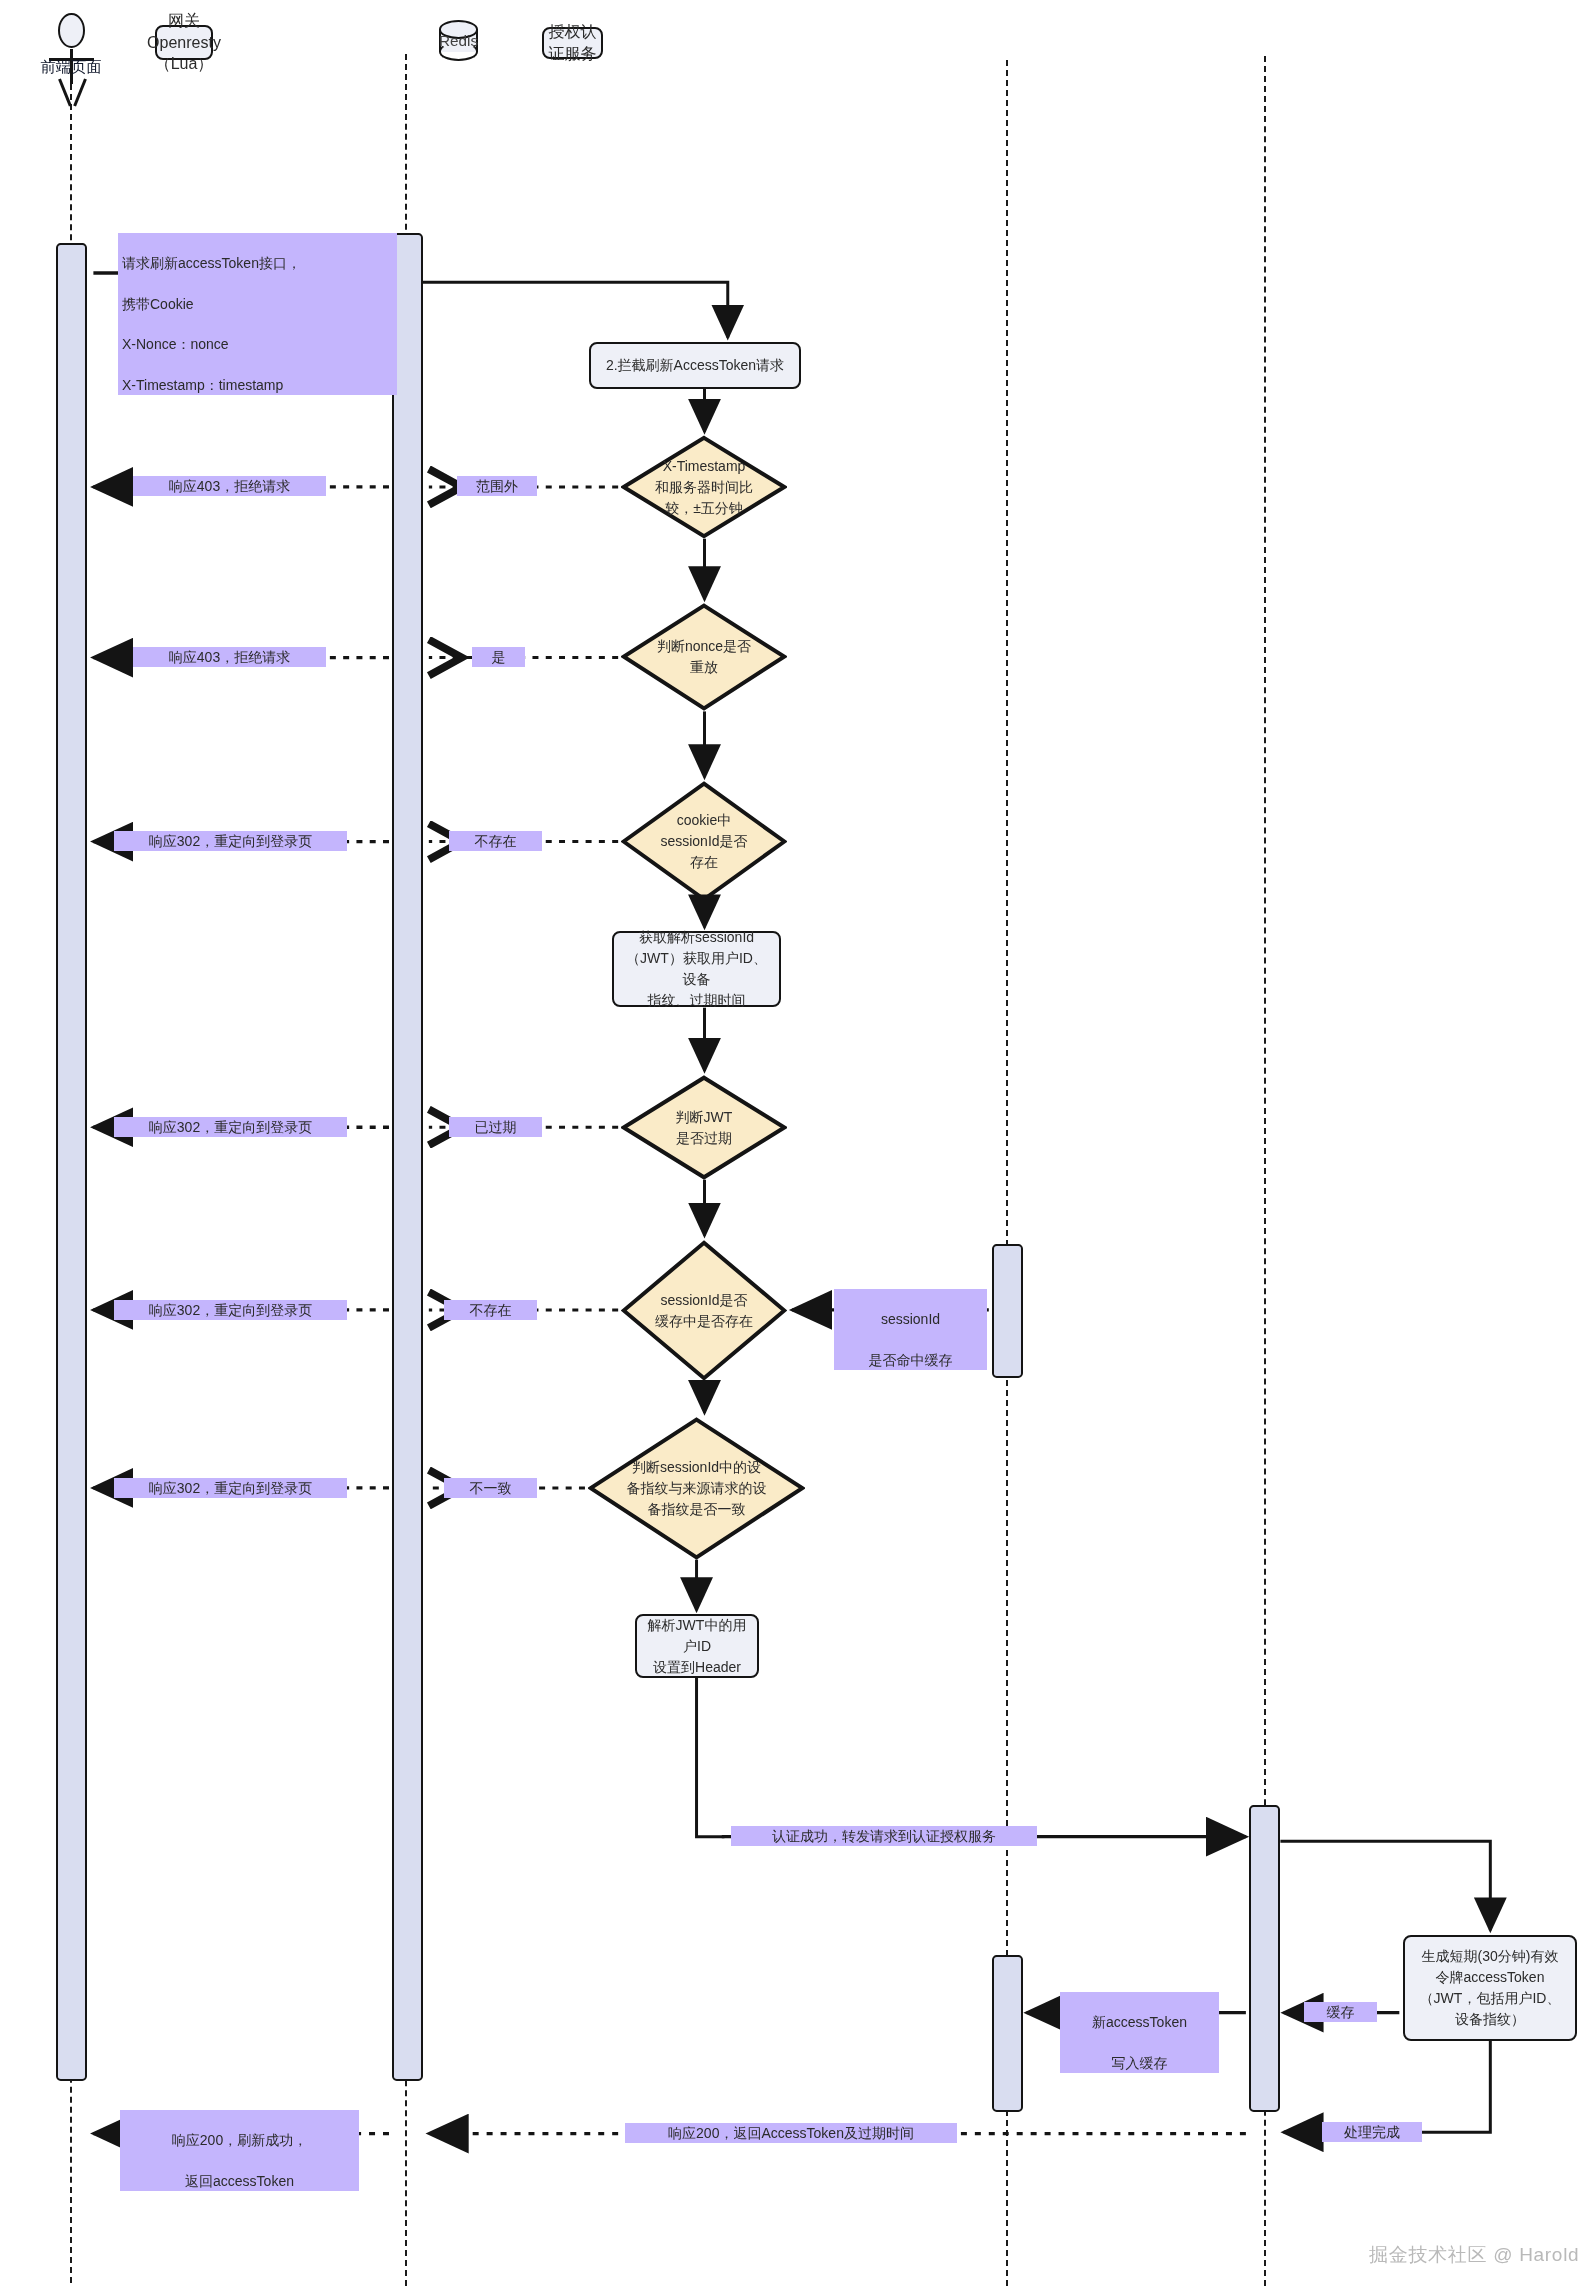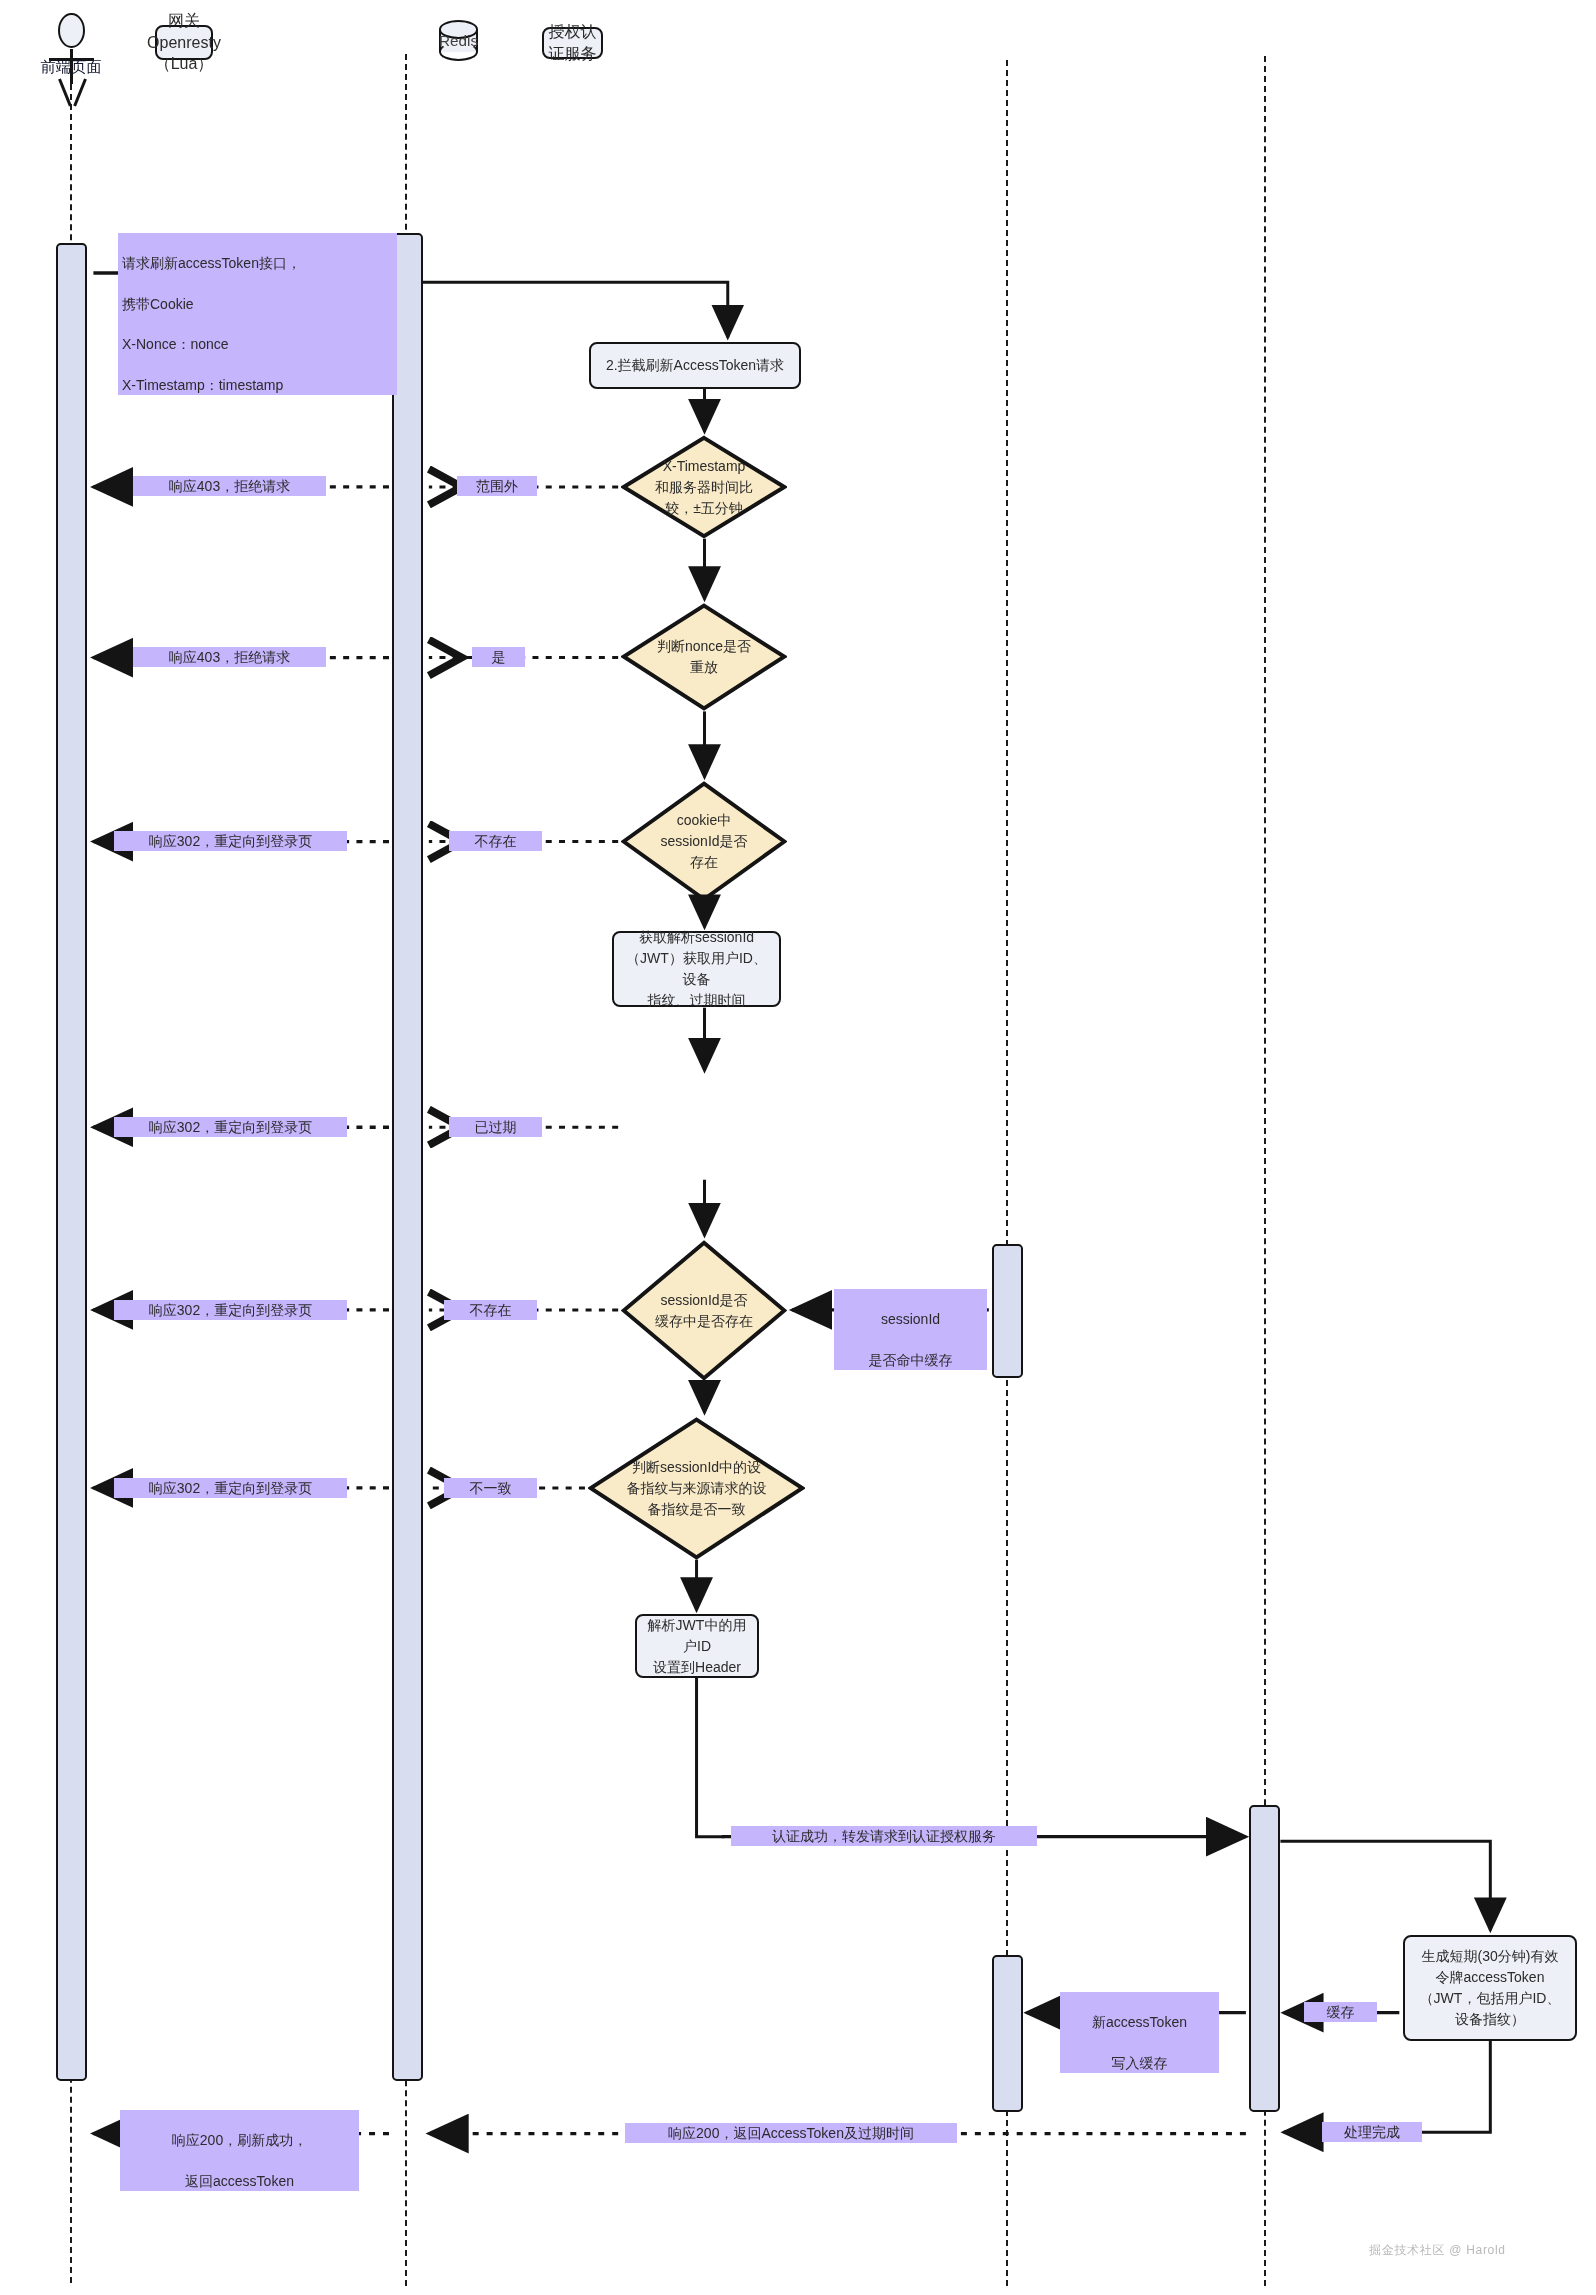--- a/index.html
+++ b/index.html
@@ -112,21 +112,21 @@
     color:#2b2b2b;
     text-align:center;
     background:#c4b5fd;
     padding:0 4px;
     white-space:pre-line;
   }
   .msg-label.left { text-align:left; }
 
   .watermark {
     position:absolute;
-    font-size:12px;
+    font-size:19px;
     color:#b9b9b9;
     letter-spacing:0.7px;
   }
 </style>
 </head>
 <body>
 
 <div id="canvas">
 
   <div class="lifeline" style="left:70px; top:64px; height:2219px;"></div>
@@ -226,20 +226,31 @@
       <polygon points="125,4 246,81 125,159 4,81" fill="#faebc8" stroke="#141414" stroke-width="6"></polygon>
     </svg>
     <div class="diamond-text">
       <span>
         <span>判断nonce是否</span><br>
         <span>重放</span>
       </span>
     </div>
   </div>
 
+  <div class="diamond-wrap" style="left:621px; top:1075px; width:166px; height:105px;">
+    <svg width="166" height="105" viewBox="0 0 250 158">
+      <polygon points="125,4 246,79 125,154 4,79" fill="#faebc8" stroke="#141414" stroke-width="6"></polygon>
+    </svg>
+    <div class="diamond-text">
+      <span>
+        <span>判断JWT</span><br>
+        <span>是否过期</span>
+      </span>
+    </div>
+  </div>
 
   <div class="diamond-wrap" style="left:621px; top:1240px; width:166px; height:141px;">
     <svg width="166" height="141" viewBox="0 0 250 212">
       <polygon points="125,4 246,106 125,208 4,106" fill="#faebc8" stroke="#141414" stroke-width="6"></polygon>
     </svg>
     <div class="diamond-text">
       <span>
         <span>sessionId是否</span><br>
         <span>缓存中是否存在</span>
       </span>

